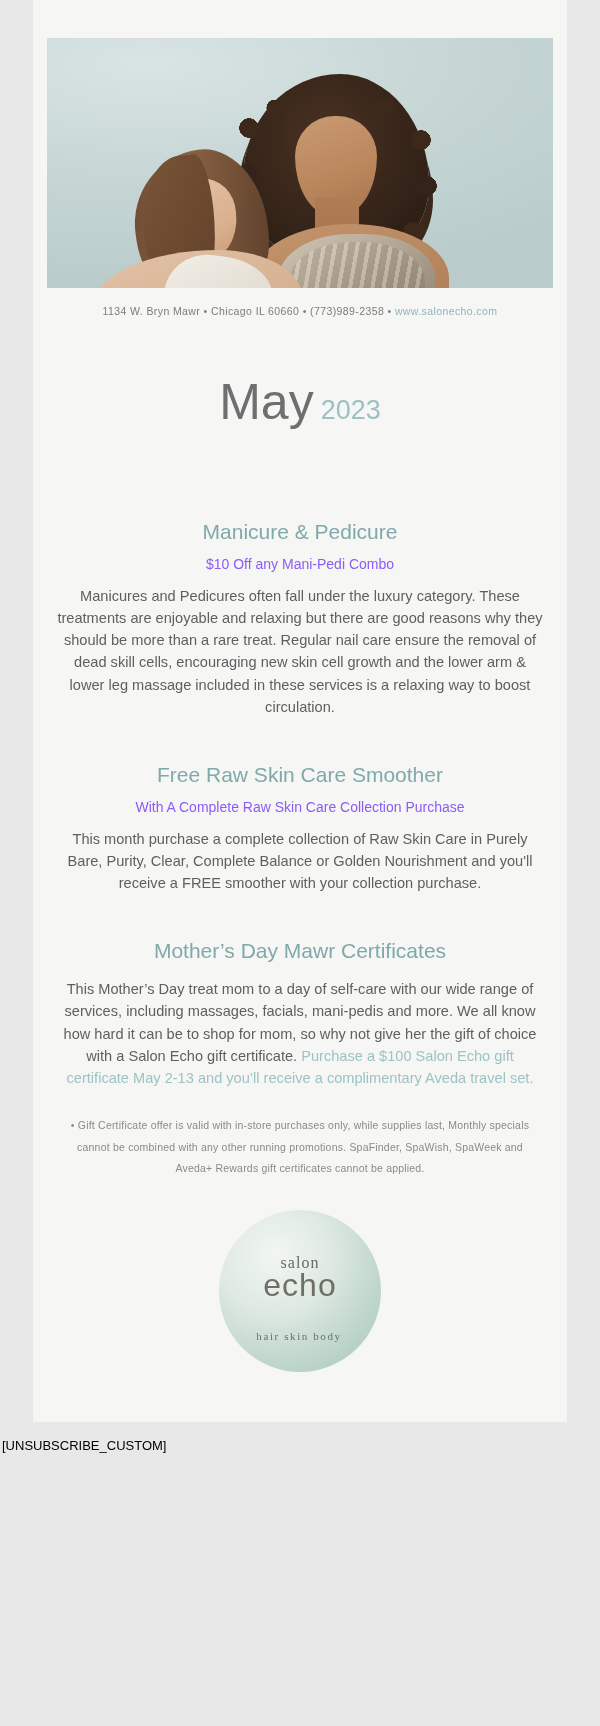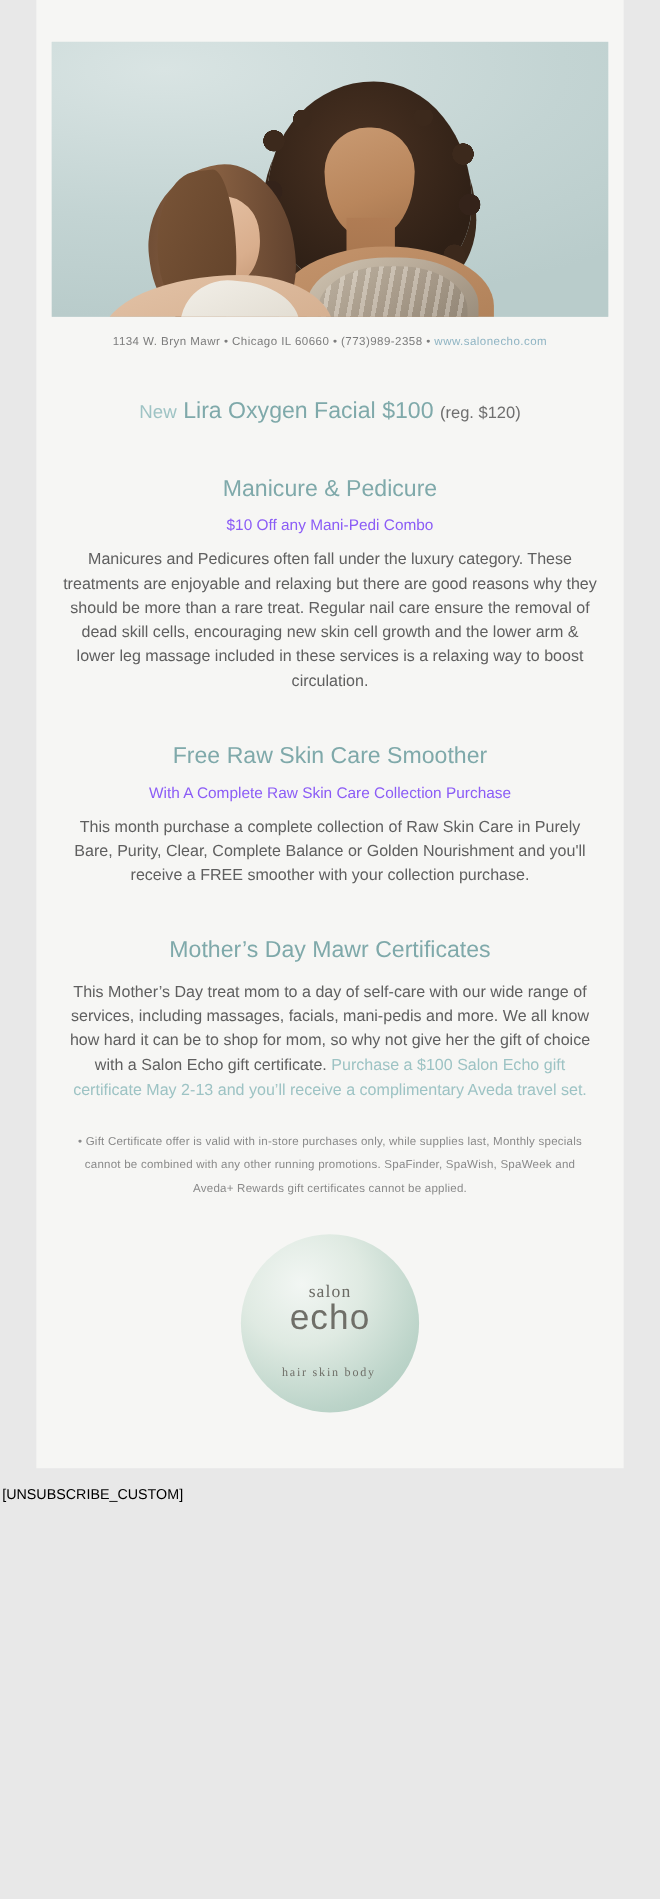--- a/index.html
+++ b/index.html
@@ -292,29 +292,27 @@
     <div class="contact">
       <span>1134 W. Bryn Mawr</span>
       <span>•</span>
       <span>Chicago IL 60660</span>
       <span>•</span>
       <span>(773)989-2358</span>
       <span>•</span>
       <a href="#">www.salonecho.com</a>
     </div>
 
+    <div class="month-block">
+      <span class="month">May</span><span class="year">2023</span>
+    </div>
 
     <div class="content">
 
       <div class="section">
-        <h2 class="head">
-          <span class="small-new">New</span>
-          <span class="dark">Lira Oxygen Facial $100</span>
-          <span class="reg">(reg. $120)</span>
-        </h2>
       </div>
 
       <div class="section">
         <h2 class="head">
           <span class="dark">Manicure &amp; Pedicure</span>
         </h2>
         <div class="sub">$10 Off any Mani-Pedi Combo</div>
         <p class="body">Manicures and Pedicures often fall under the luxury category. These treatments are enjoyable and relaxing but there are good reasons why they should be more than a rare treat. Regular nail care ensure the removal of dead skill cells, encouraging new skin cell growth and the lower arm &amp; lower leg massage included in these services is a relaxing way to boost circulation.</p>
       </div>
 

